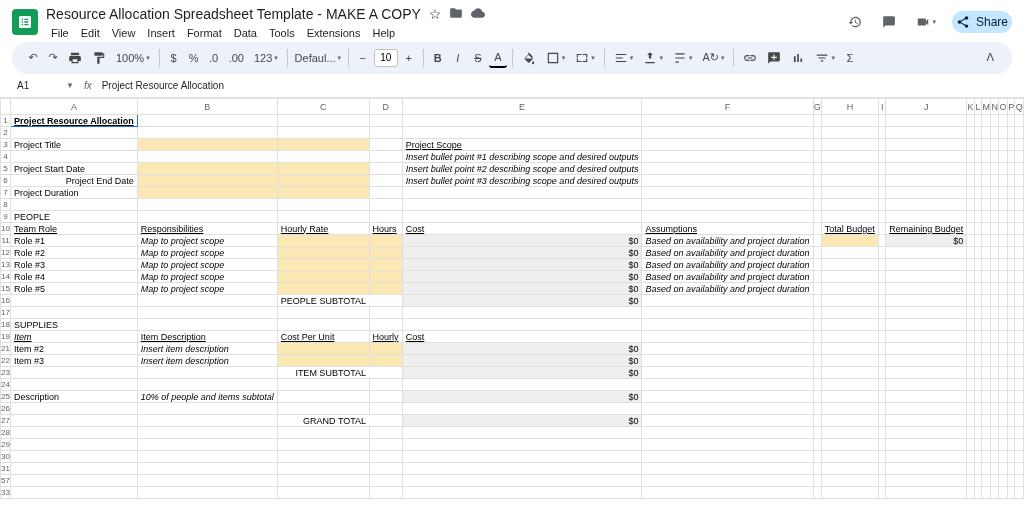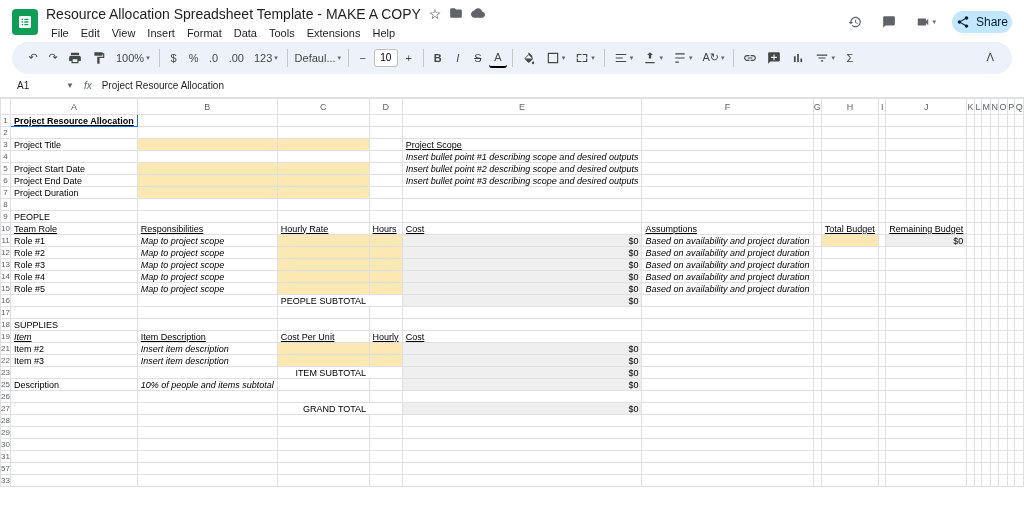--- a/index.html
+++ b/index.html
@@ -342,21 +342,21 @@
           <td class="cell " style=""></td>
           <td class="cell " style=""></td>
           <td class="cell " style=""></td>
           <td class="cell " style=""></td>
           <td class="cell " style=""></td>
           <td class="cell " style=""></td>
           <td class="cell " style=""></td>
         </tr>
         <tr>
           <td class="row-h">6</td>
-          <td class="cell " style="overflow:visible;">Project End Date</td>
+          <td class="cell " style="overflow:visible;text-align:right;">Project End Date</td>
           <td class="cell yellow" style=""></td>
           <td class="cell yellow" style=""></td>
           <td class="cell " style=""></td>
           <td class="cell italic" style="overflow: visible; white-space: nowrap;">Insert bullet point #3 describing scope and desired outputs</td>
           <td class="cell " style=""></td>
           <td class="cell " style=""></td>
           <td class="cell " style=""></td>
           <td class="cell " style=""></td>
           <td class="cell " style=""></td>
           <td class="cell " style=""></td>
@@ -681,20 +681,40 @@
           <td class="cell " style=""></td>
           <td class="cell " style=""></td>
           <td class="cell " style=""></td>
           <td class="cell " style=""></td>
           <td class="cell " style=""></td>
           <td class="cell " style=""></td>
           <td class="cell " style=""></td>
           <td class="cell " style=""></td>
         </tr>
         <tr>
+          <td class="row-h">24</td>
+          <td class="cell " style=""></td>
+          <td class="cell " style=""></td>
+          <td class="cell " style=""></td>
+          <td class="cell " style=""></td>
+          <td class="cell " style=""></td>
+          <td class="cell " style=""></td>
+          <td class="cell " style=""></td>
+          <td class="cell " style=""></td>
+          <td class="cell " style=""></td>
+          <td class="cell " style=""></td>
+          <td class="cell " style=""></td>
+          <td class="cell " style=""></td>
+          <td class="cell " style=""></td>
+          <td class="cell " style=""></td>
+          <td class="cell " style=""></td>
+          <td class="cell " style=""></td>
+          <td class="cell " style=""></td>
+        </tr>
+        <tr>
           <td class="row-h">25</td>
           <td class="cell " style="overflow:visible;">Description</td>
           <td class="cell italic" style="overflow:visible;">10% of people and items subtotal</td>
           <td class="cell " style=""></td>
           <td class="cell " style=""></td>
           <td class="cell grey right" style="">$0</td>
           <td class="cell " style=""></td>
           <td class="cell " style=""></td>
           <td class="cell " style=""></td>
           <td class="cell " style=""></td>

